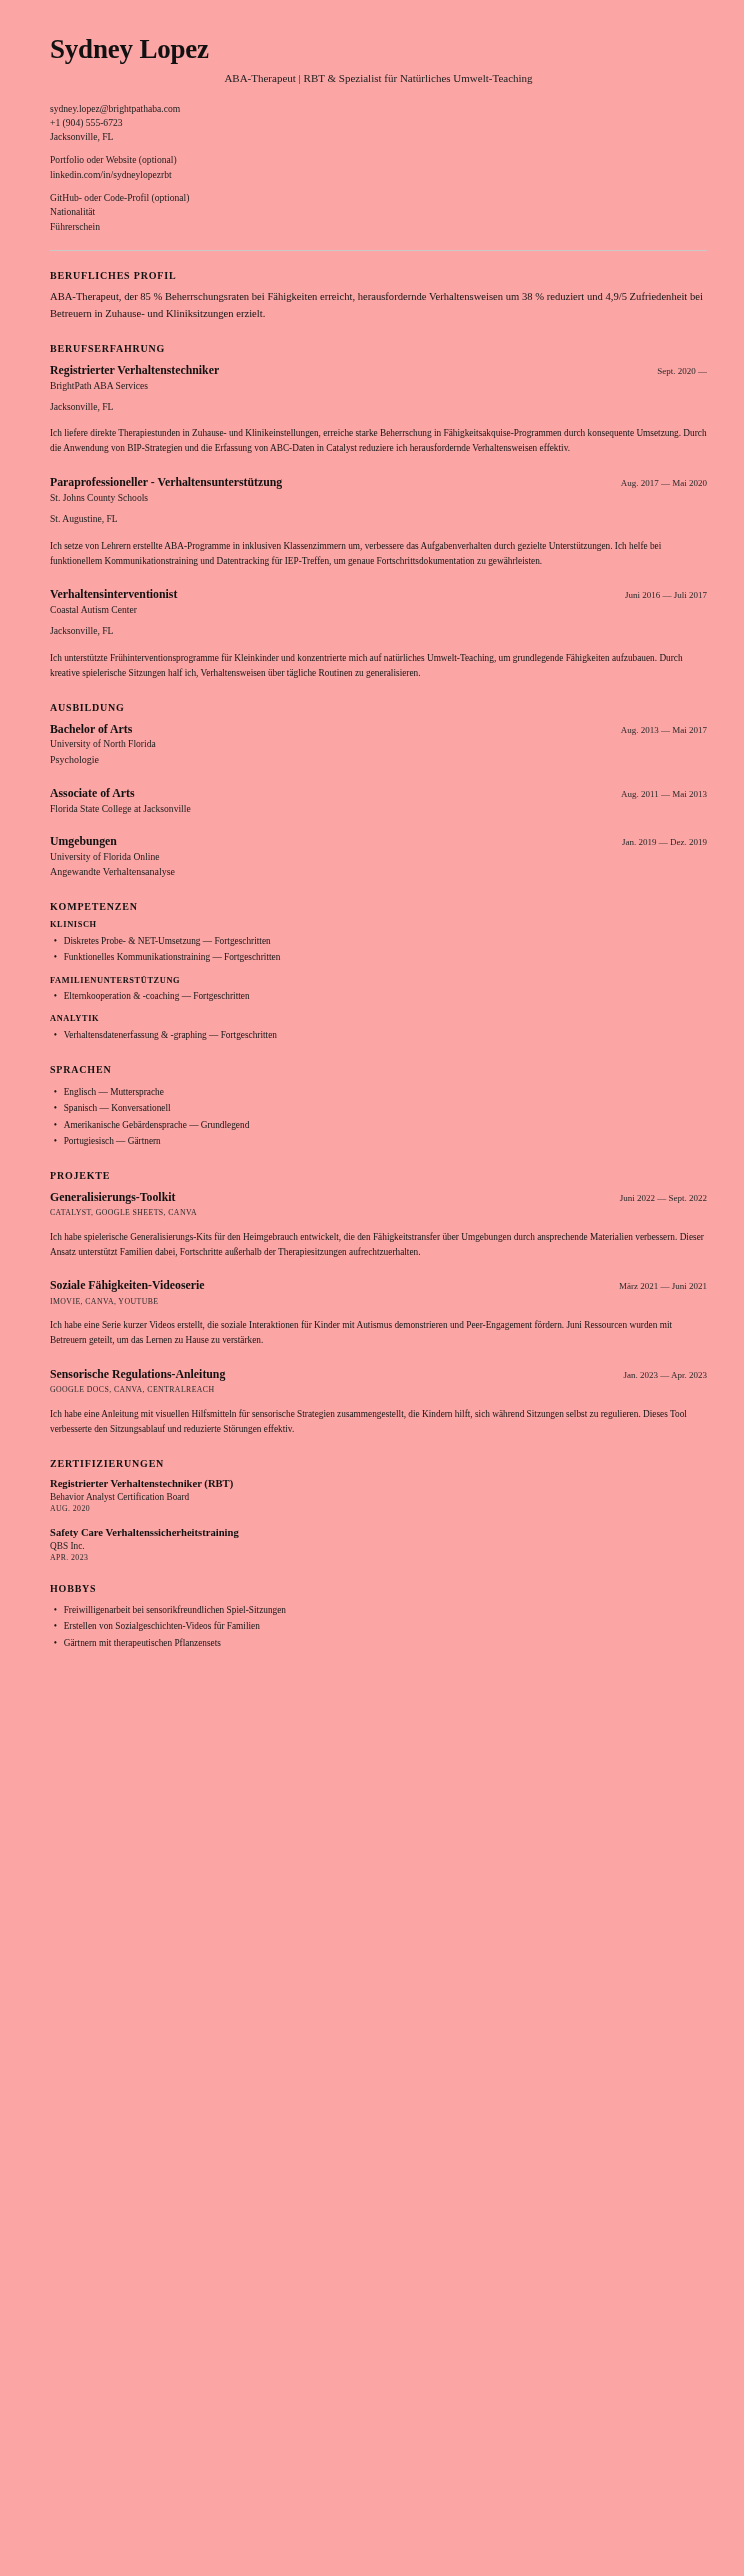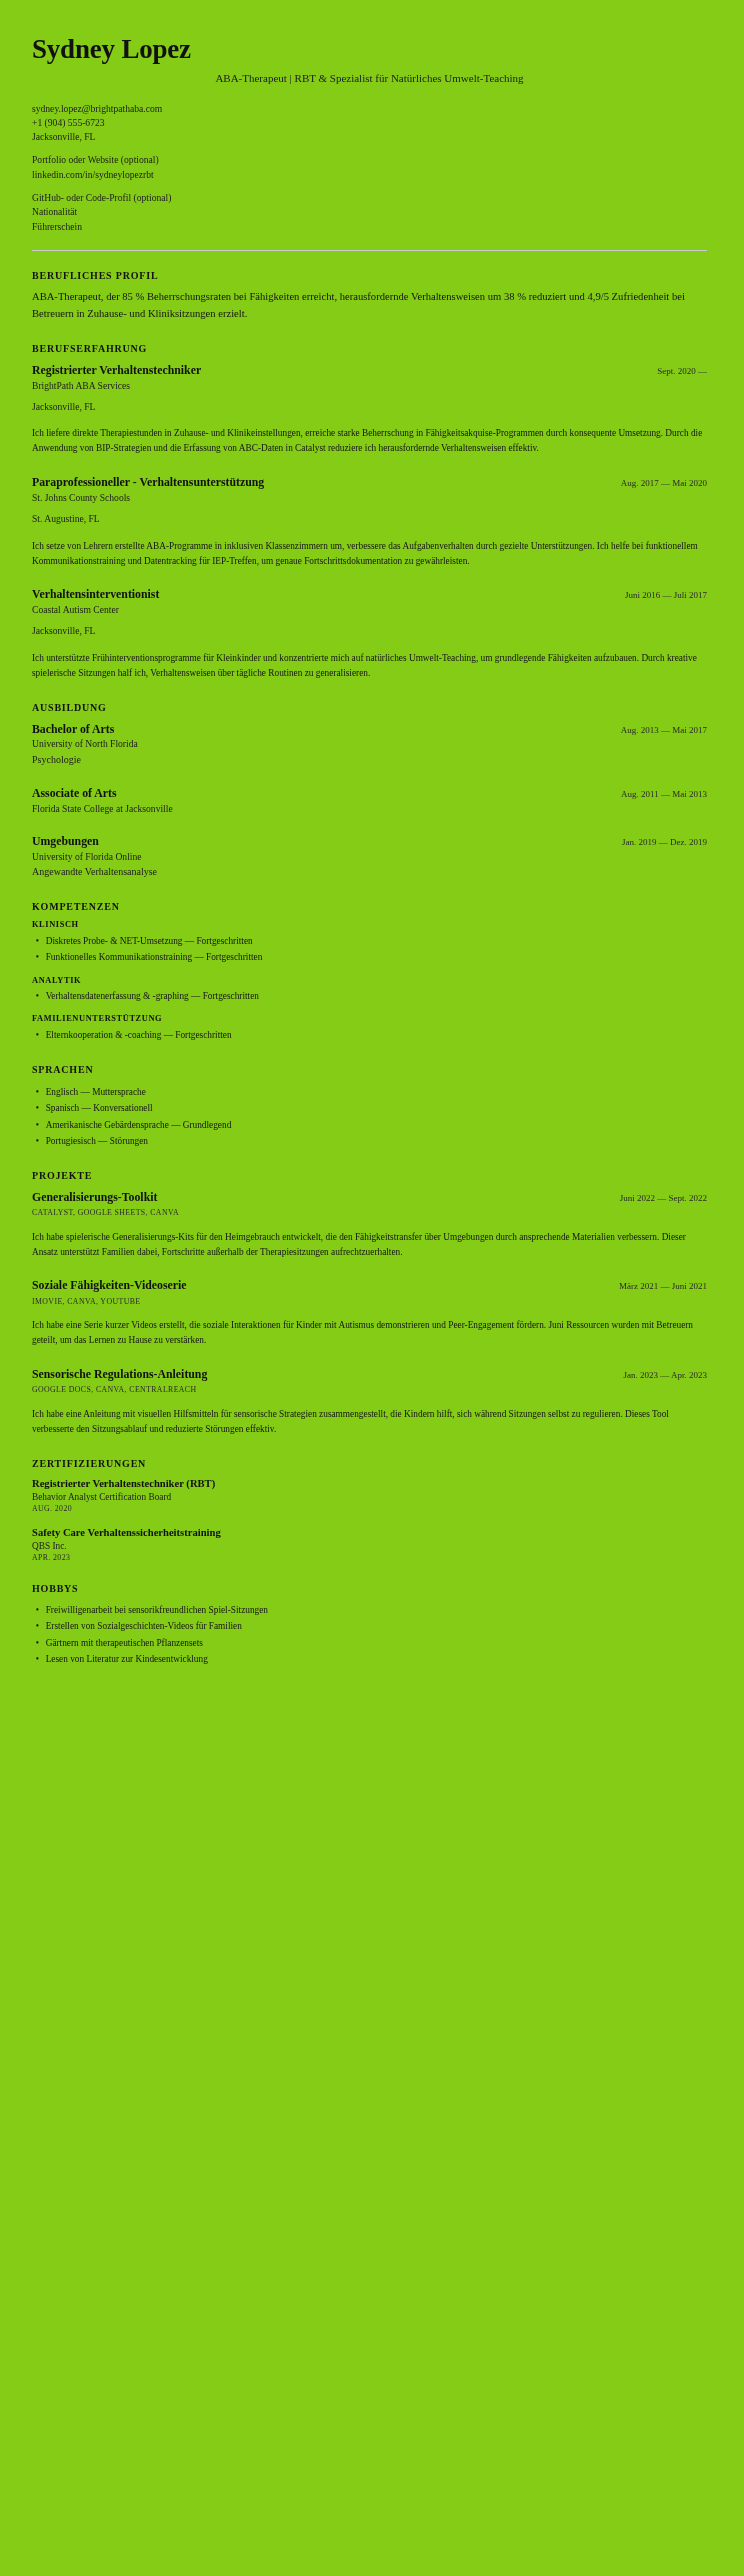--- a/index.html
+++ b/index.html
@@ -11,22 +11,22 @@
     width: 745px;
     min-height: 2576px;
     font-family: "Liberation Serif", serif;
     color: #1a1a1a;
     -webkit-font-smoothing: antialiased;
   }
   .page {
     width: 745px;
     min-height: 2576px;
     box-sizing: border-box;
-    padding: 35px 38px 25px 32px;
-    background: #84cc16;
+    padding: 35px 38px 25px 50px;
+    background: #fca5a5;
   }
   .name {
     font-family: "Liberation Serif", serif;
     font-size: 27px;
     font-weight: bold;
     letter-spacing: -0.2px;
     line-height: 1.05;
     margin: 0 0 7.4px 0;
     color: #111111;
   }
@@ -280,41 +280,41 @@
 
     <div class="skill-group">
       <div class="skill-group-title">Klinisch</div>
       <ul class="bullets">
         <li>Diskretes Probe- &amp; NET-Umsetzung — Fortgeschritten</li>
         <li>Funktionelles Kommunikationstraining — Fortgeschritten</li>
       </ul>
     </div>
 
     <div class="skill-group">
+      <div class="skill-group-title">Familienunterstützung</div>
+      <ul class="bullets">
+        <li>Elternkooperation &amp; -coaching — Fortgeschritten</li>
+      </ul>
+    </div>
+
+    <div class="skill-group">
       <div class="skill-group-title">Analytik</div>
       <ul class="bullets">
         <li>Verhaltensdatenerfassung &amp; -graphing — Fortgeschritten</li>
-      </ul>
-    </div>
-
-    <div class="skill-group">
-      <div class="skill-group-title">Familienunterstützung</div>
-      <ul class="bullets">
-        <li>Elternkooperation &amp; -coaching — Fortgeschritten</li>
       </ul>
     </div>
   </div>
 
   <div class="section">
     <div class="section-title">Sprachen</div>
     <ul class="bullets">
       <li>Englisch — Muttersprache</li>
       <li>Spanisch — Konversationell</li>
       <li>Amerikanische Gebärdensprache — Grundlegend</li>
-      <li>Portugiesisch — Störungen</li>
+      <li>Portugiesisch — Gärtnern</li>
     </ul>
   </div>
 
   <div class="section">
     <div class="section-title">Projekte</div>
 
     <div class="entry">
       <div class="entry-head">
         <div class="entry-title">Generalisierungs-Toolkit</div>
         <div class="entry-dates">Juni 2022 — Sept. 2022</div>
@@ -357,18 +357,17 @@
       <div class="cert-date">APR. 2023</div>
     </div>
   </div>
 
   <div class="section">
     <div class="section-title">Hobbys</div>
     <ul class="bullets">
       <li>Freiwilligenarbeit bei sensorikfreundlichen Spiel-Sitzungen</li>
       <li>Erstellen von Sozialgeschichten-Videos für Familien</li>
       <li>Gärtnern mit therapeutischen Pflanzensets</li>
-      <li>Lesen von Literatur zur Kindesentwicklung</li>
     </ul>
   </div>
 
 </div>
 
 
 </body></html>

